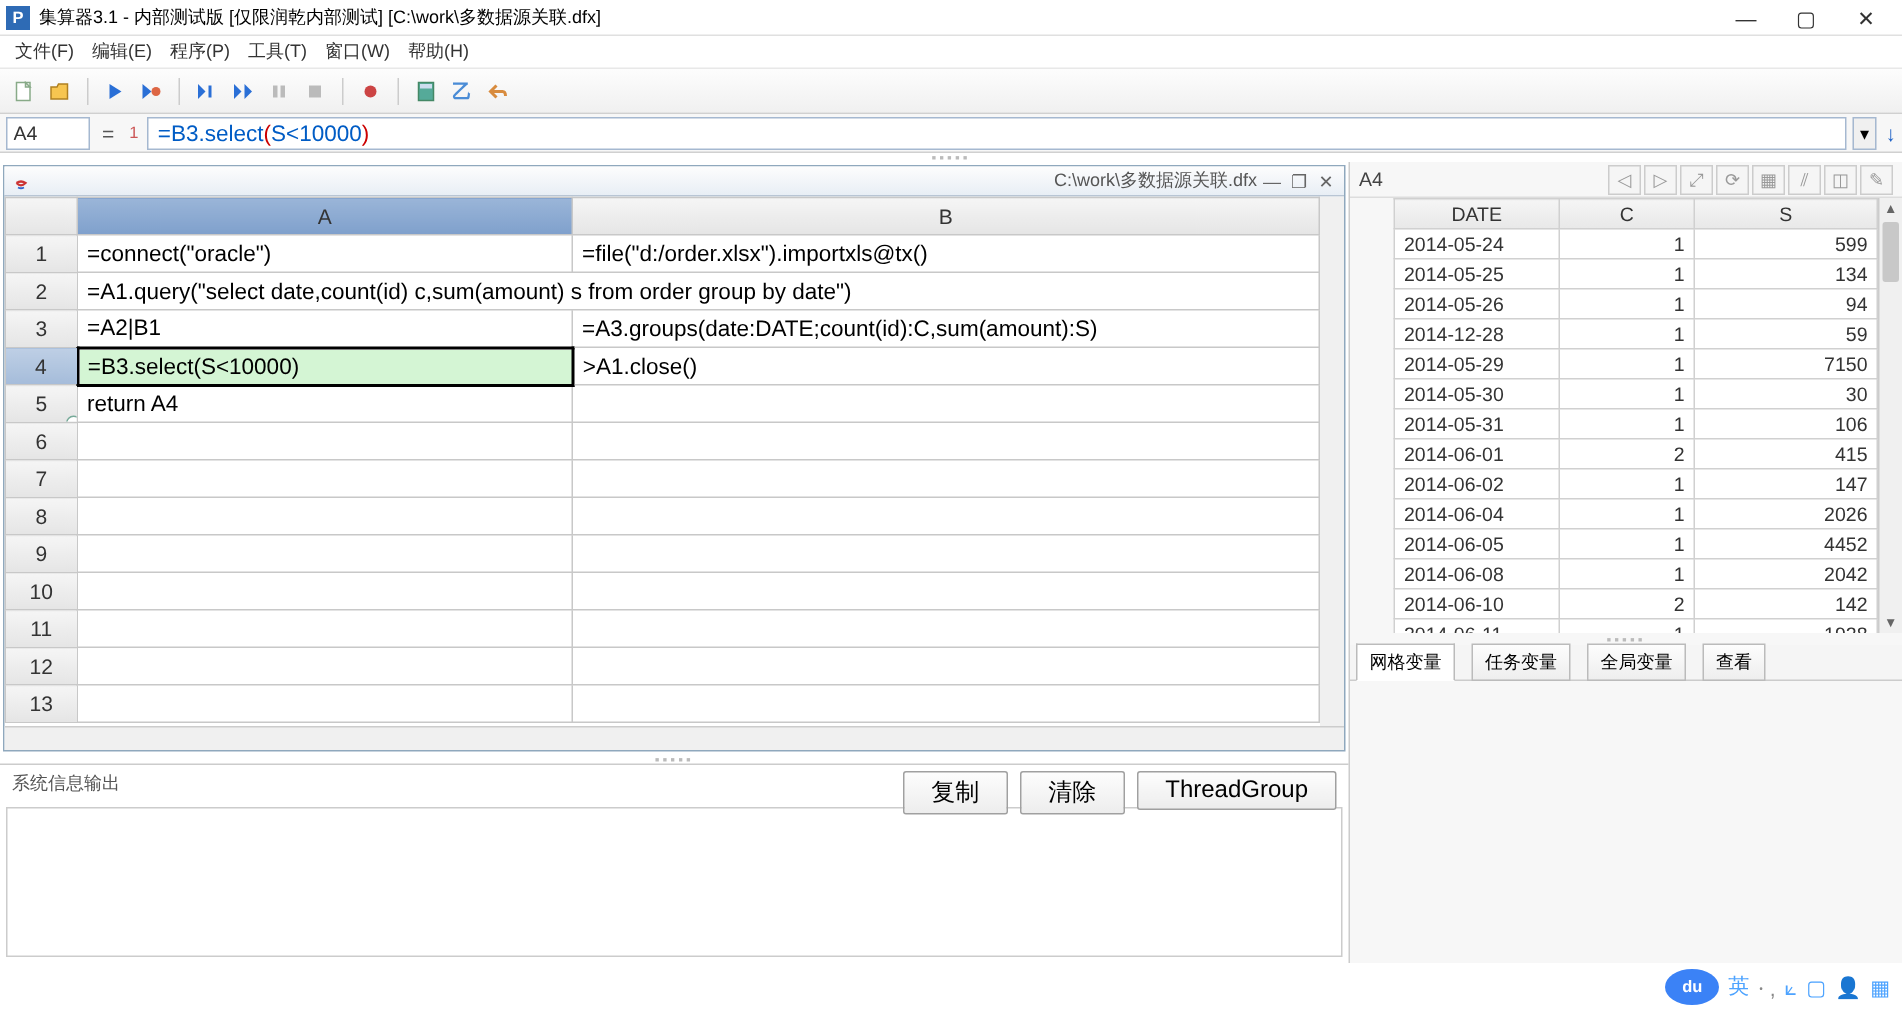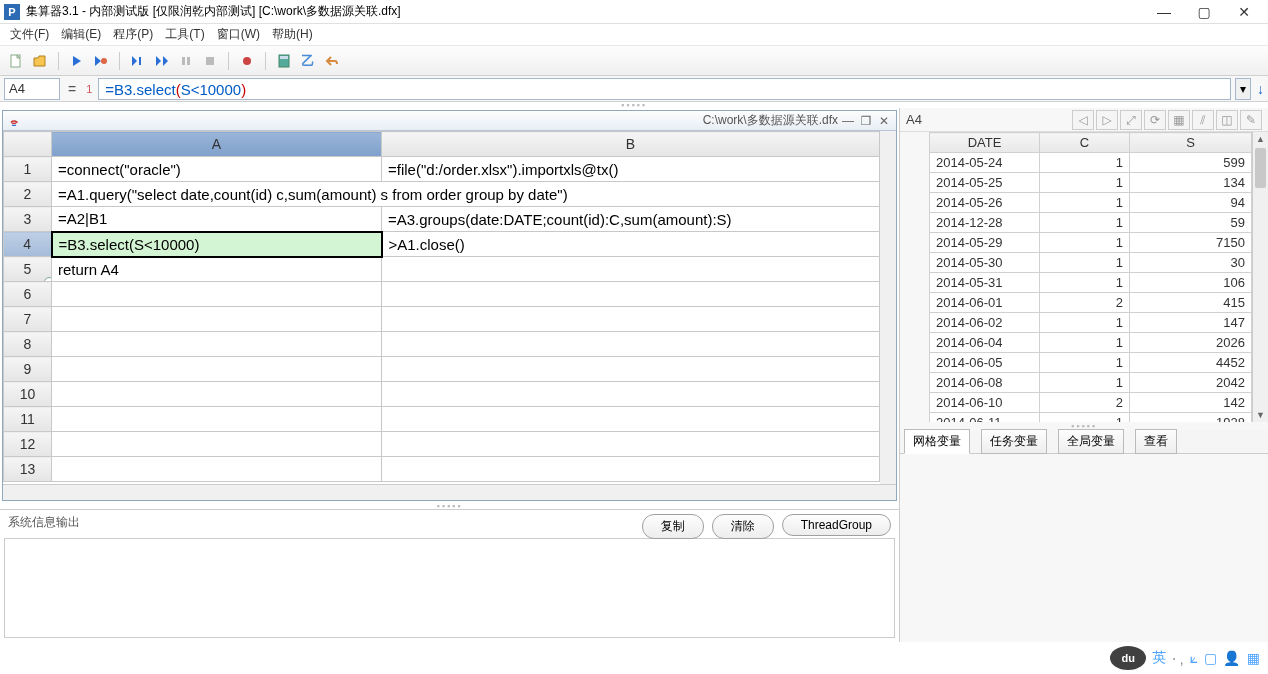--- a/index.html
+++ b/index.html
@@ -57,21 +57,21 @@
 .grid-table td.sel-cell { background: #d4f5d4; border: 2px solid #000; }
 .grid-table .exp-marker { position: absolute; left: 40px; width: 10px; height: 10px; border: 1px solid #7a9; border-radius: 50%; background: #fff; font-size: 8px; display:flex; align-items:center; justify-content:center; color:#579; }
 
 .hscroll { height: 16px; background: #f0f0f0; border-top: 1px solid #ccc; }
 .vscroll { width: 16px; background: #f0f0f0; }
 
 
 .bottom-panel { border-top: 1px solid #ccc; }
 .sys-bar { height: 28px; display: flex; align-items: flex-start; padding: 4px 8px; }
 .sys-bar .label { flex: 1; font-size: 12px; color: #555; }
-.sys-btn { padding: 3px 18px; border: 1px solid #a0a0a0; background: linear-gradient(#fdfdfd,#ededed); margin-left: 8px; cursor: pointer; font-size: 12px; border-radius: 12px; }
+.sys-btn { padding: 3px 18px; border: 1px solid #a0a0a0; background: linear-gradient(#fdfdfd,#ededed); margin-left: 8px; cursor: pointer; font-size: 16px; border-radius: 2px; }
 .out-area { height: 100px; border: 1px solid #ccc; margin: 0 4px 4px; background: #fff; }
 
 
 .rp-header { height: 24px; display: flex; align-items: center; padding: 0 6px; border-bottom: 1px solid #ddd; }
 .rp-header .ref { width: 40px; font-size: 13px; color: #444; }
 .rp-header .rbtn { width: 22px; height: 20px; border: 1px solid #ccc; background: #f5f5f5; margin-left: 2px; display:flex; align-items:center; justify-content:center; color:#999; cursor:pointer; }
 
 .data-table-wrap { height: 290px; overflow: hidden; display:flex;padding-left:29px; }
 .data-table { flex:1; border-collapse: collapse; width: 100%; font-size: 13px; background:#fff; }
 .data-table th, .data-table td { border: 1px solid #d0d0d0; padding: 2px 6px; height: 20px; }
@@ -90,21 +90,21 @@
 .tab { padding: 3px 8px; border: 1px solid #bbb; background: linear-gradient(#fdfdfd,#eee); font-size: 12px; cursor: pointer; margin-right:-1px; }
 .tab.active { background: #fff; border-bottom-color:#fff; }
 
 .vars-table { flex:1; background:#fff; }
 .vars-table table { width:100%; border-collapse:collapse; }
 .vars-table th { border:1px solid #d0d0d0; background:linear-gradient(#f5f5f5,#e8e8e8); padding:3px; font-weight:normal; font-size:12px; }
 
 
 .taskbar-tray { position: absolute; bottom: 4px; right: 8px; display: flex; align-items: center; gap: 6px; }
 .tray-icon { font-size: 14px; color: #4da3ff; }
-.du-icon { width: 36px; height: 24px; border-radius: 50%; background: #404040; color:#fff; display:flex; align-items:center; justify-content:center; font-size:11px; font-weight:bold; }
+.du-icon { width: 36px; height: 24px; border-radius: 50%; background: #3b82f6; color:#fff; display:flex; align-items:center; justify-content:center; font-size:11px; font-weight:bold; }
 </style>
 </head>
 <body>
 
 <div class="titlebar">
   <div class="app-icon">P</div>
   <div class="title">集算器3.1 - 内部测试版 [仅限润乾内部测试]  [C:\work\多数据源关联.dfx]</div>
   <div class="win-ctrl">—</div>
   <div class="win-ctrl">▢</div>
   <div class="win-ctrl">✕</div>

